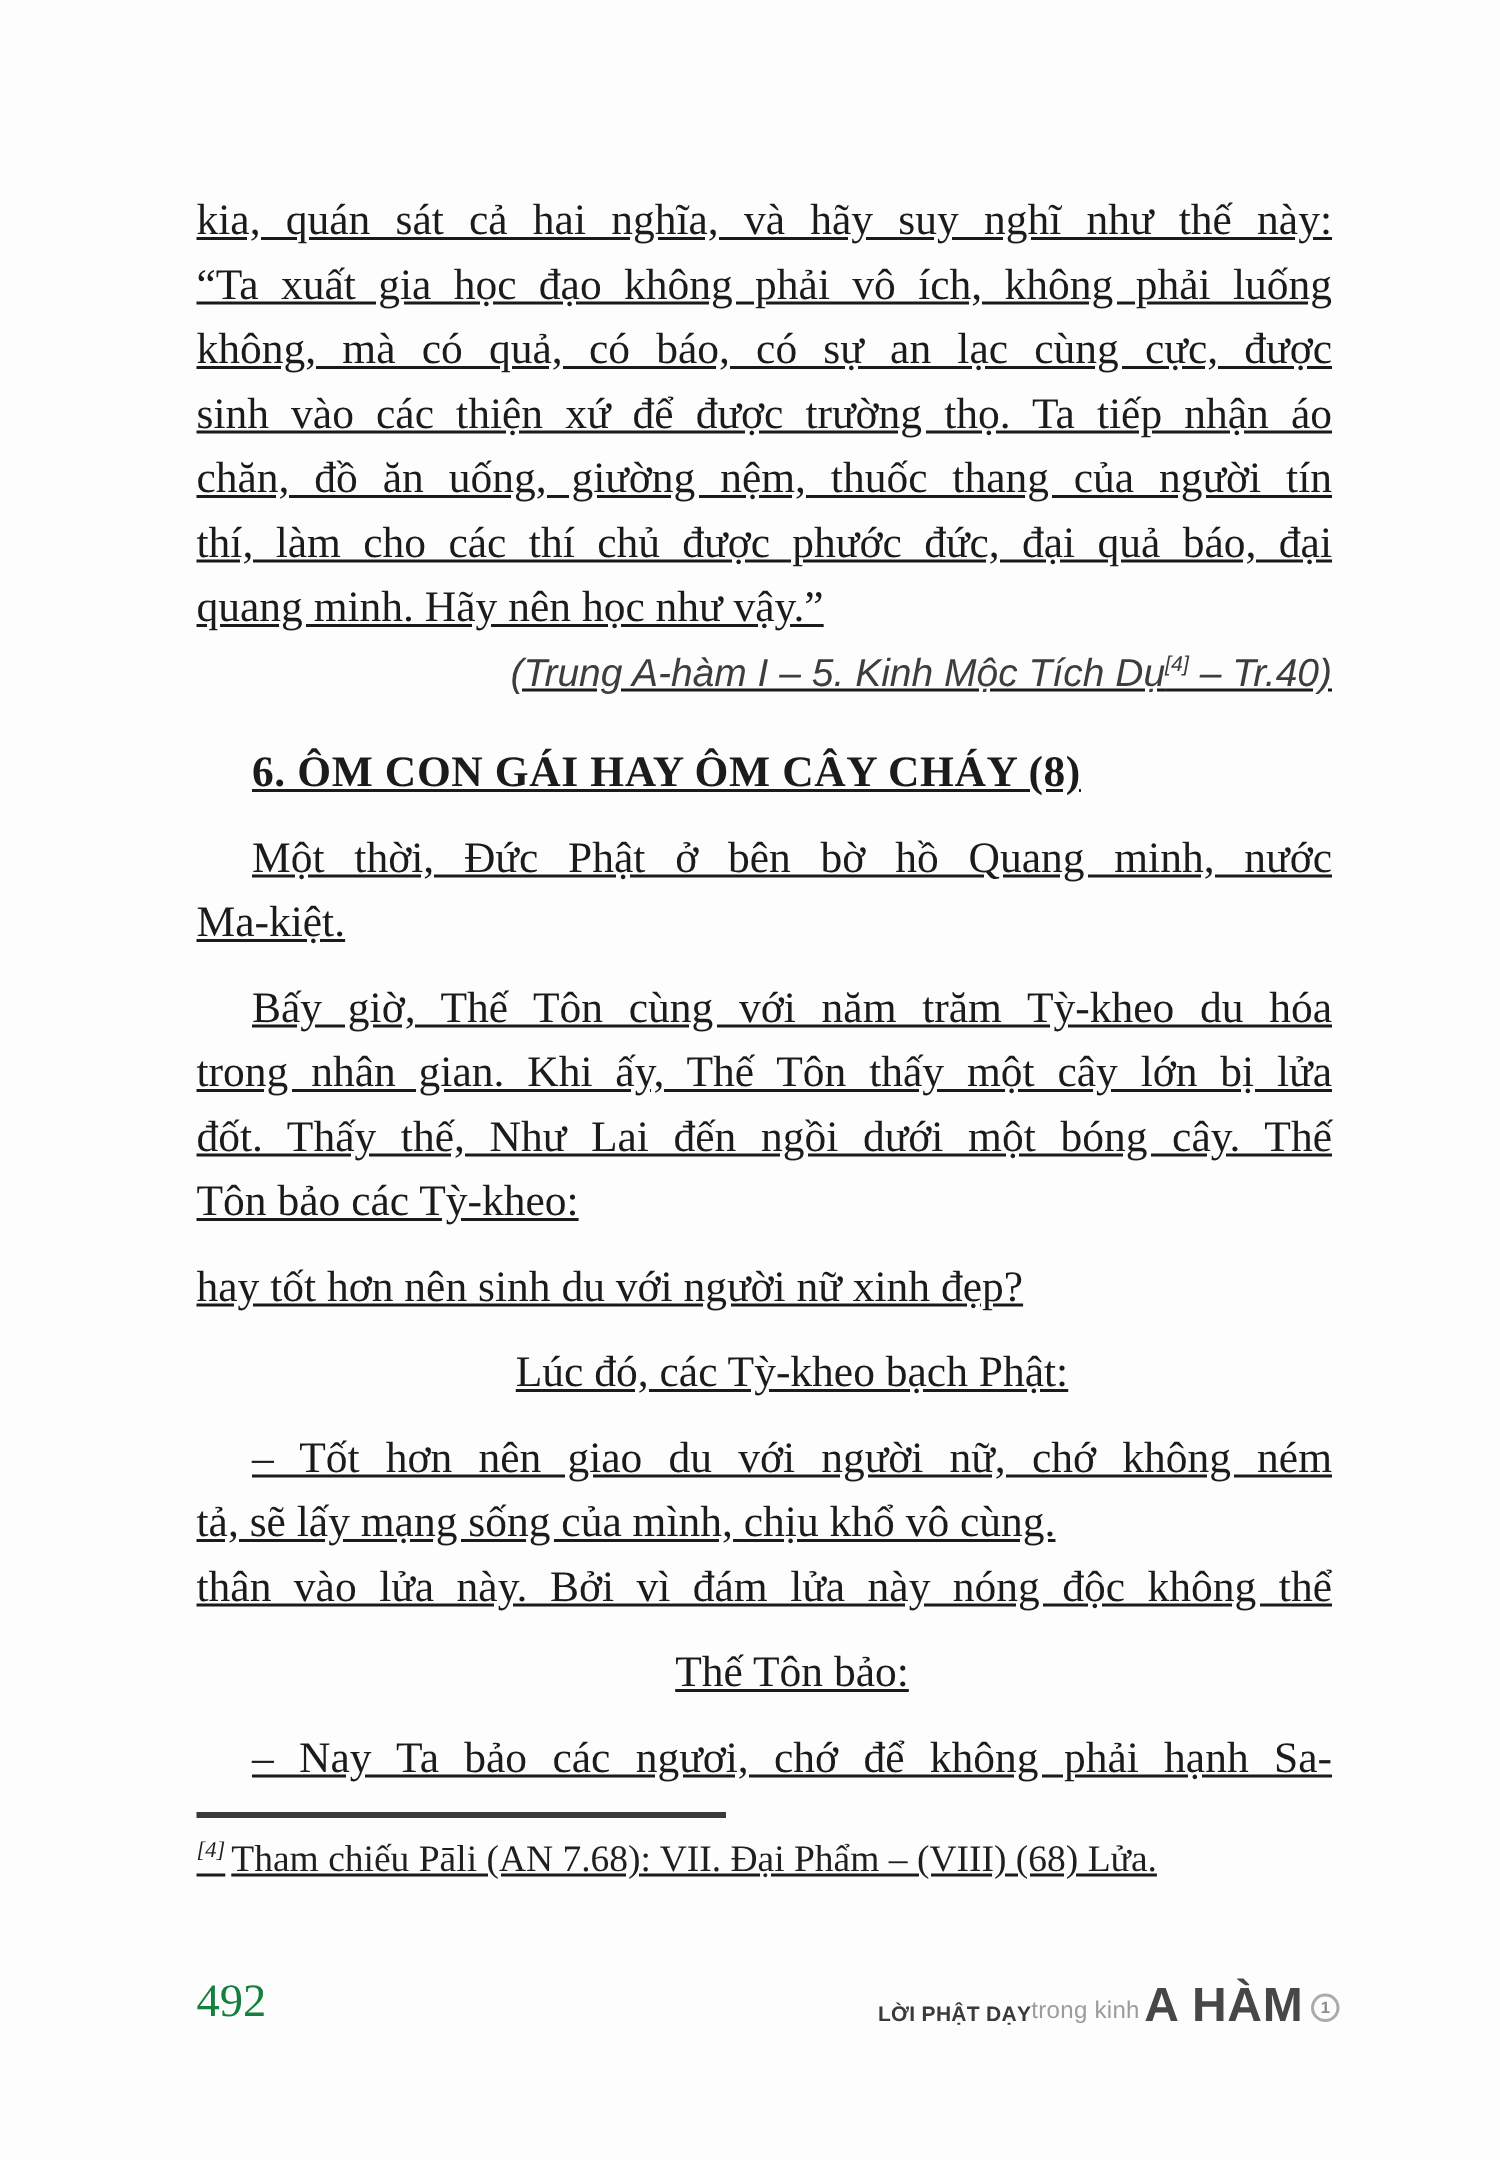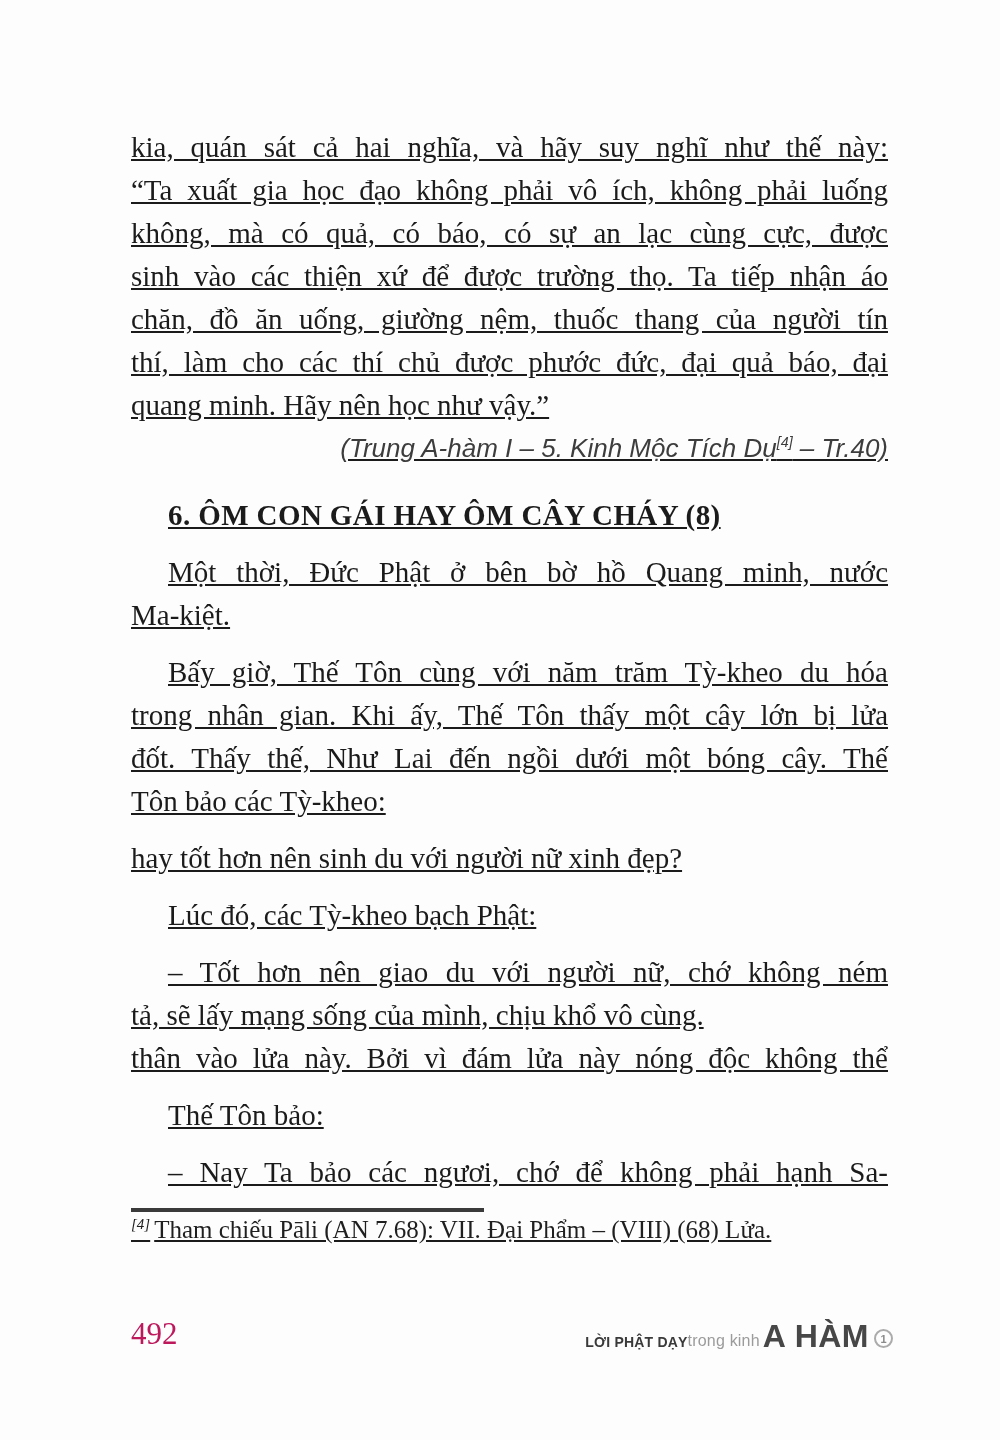--- a/index.html
+++ b/index.html
@@ -26,21 +26,21 @@
   .paragraph.first { margin-top: 0; }
   .line {
     font-size: 29px;
     line-height: 43px;
     white-space: normal;
   }
   .line.justify {
     text-align: justify;
     text-align-last: justify;
   }
-  .line.indent { padding-left: 37px; }
+  .line.indent { padding-left: 37px; text-align: center; }
   .heading {
     margin-top: 24px;
     padding-left: 37px;
     font-size: 29px;
     line-height: 43px;
     font-weight: bold;
     letter-spacing: 0.4px;
   }
   .citation {
     font-family: "Liberation Sans", sans-serif;
@@ -54,20 +54,21 @@
     font-size: 0.55em;
     vertical-align: super;
     line-height: 0;
   }
   .footnote-rule {
     margin-top: 14px;
     width: 353px; height: 4px;
     background: #3a3a3a;
   }
   .footnote {
+    margin-top: 10px;
     font-size: 25px;
     line-height: 36px;
     color: #1f1f1f;
   }
   .footnote .fn-marker {
     font-style: italic;
     font-size: 15px;
     vertical-align: super;
     line-height: 0;
     margin-right: 4px;
@@ -77,21 +78,21 @@
     left: 131px;
     width: 762px;
     top: 1318px;
     display: flex;
     justify-content: space-between;
     align-items: flex-end;
   }
   .page-number {
     font-size: 31px;
     line-height: 1;
-    color: #be185d;
+    color: #15803d;
   }
   .logo {
     display: flex;
     align-items: flex-end;
     font-family: "Liberation Sans", sans-serif;
   }
   .logo-small {
     display: flex;
     flex-direction: row;
     align-items: flex-end;

